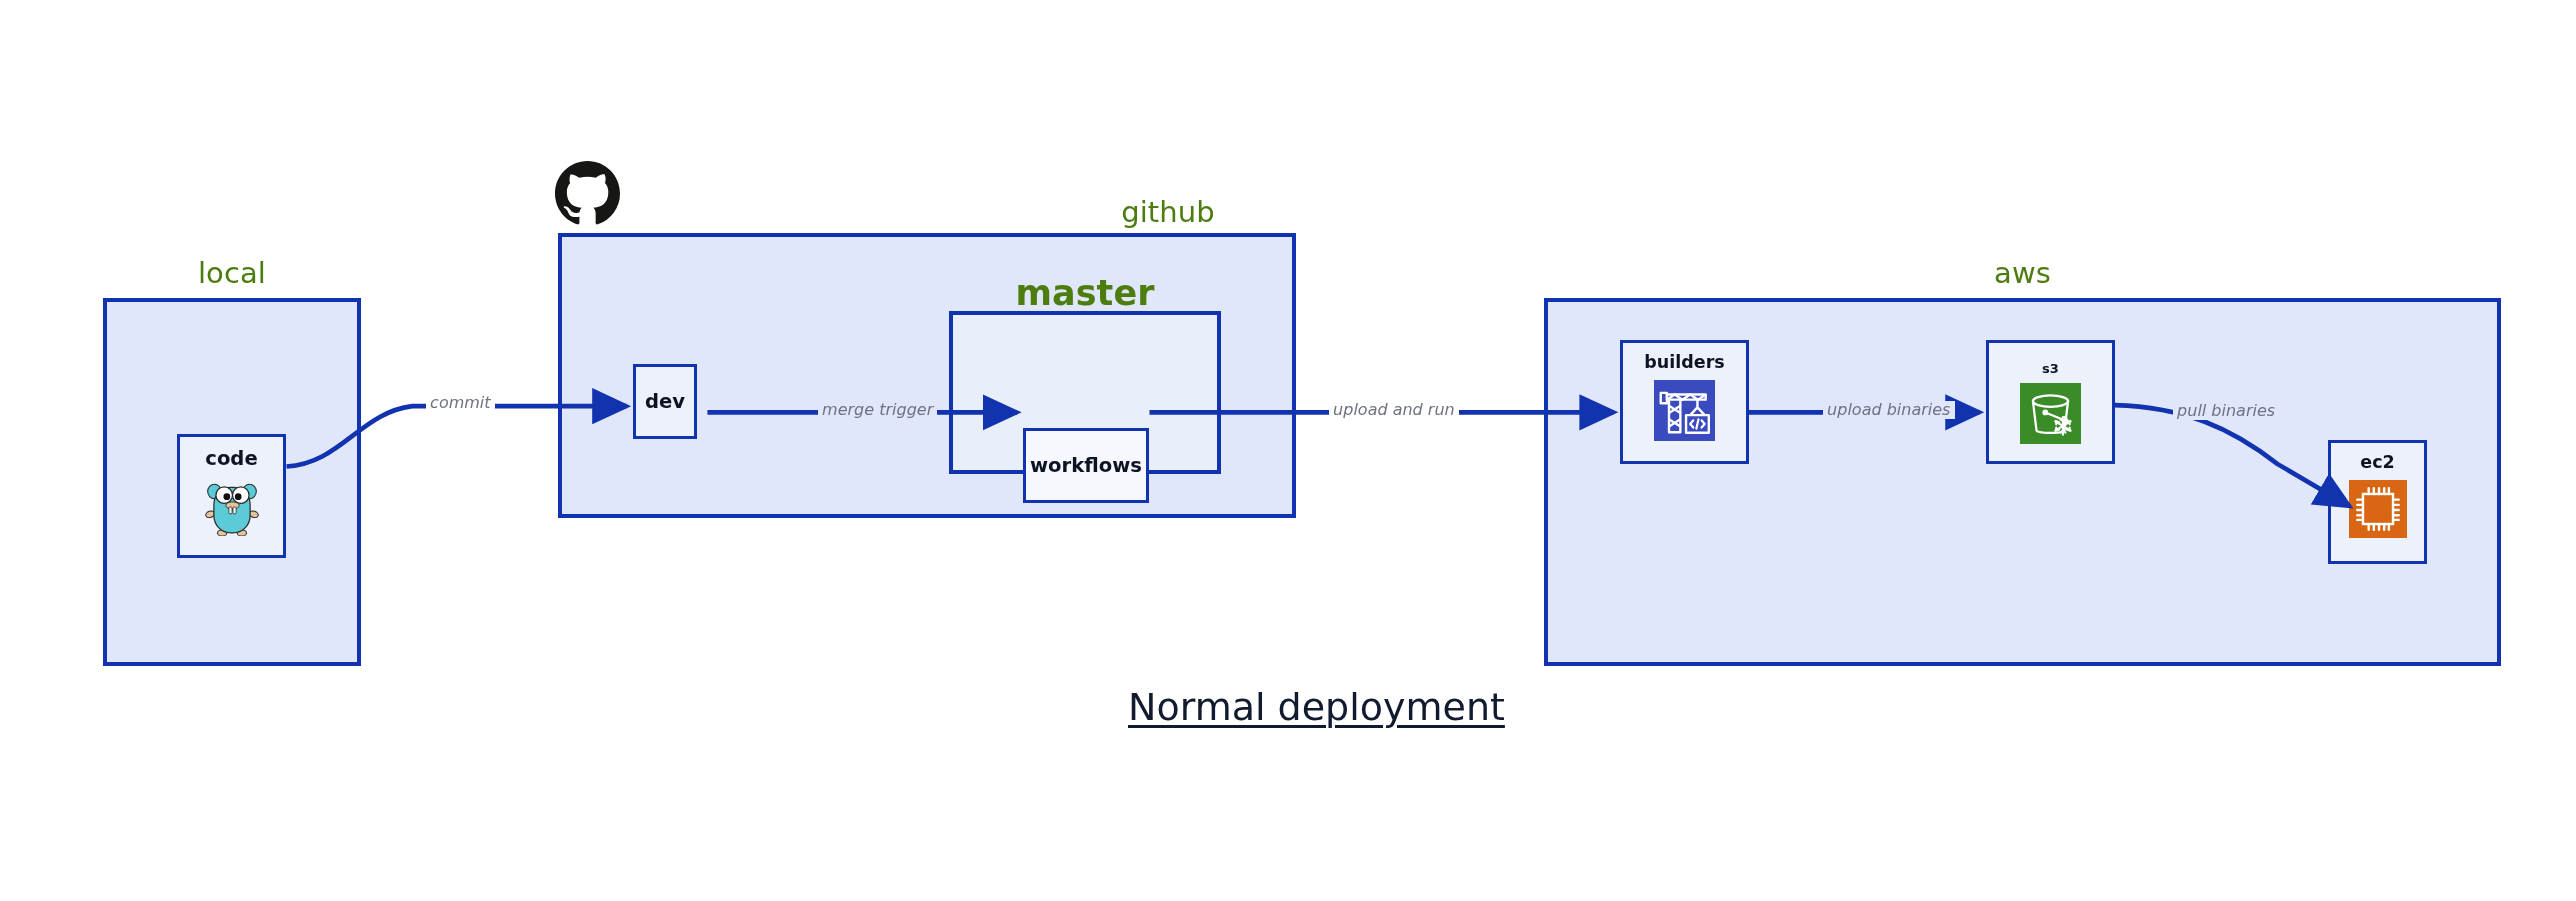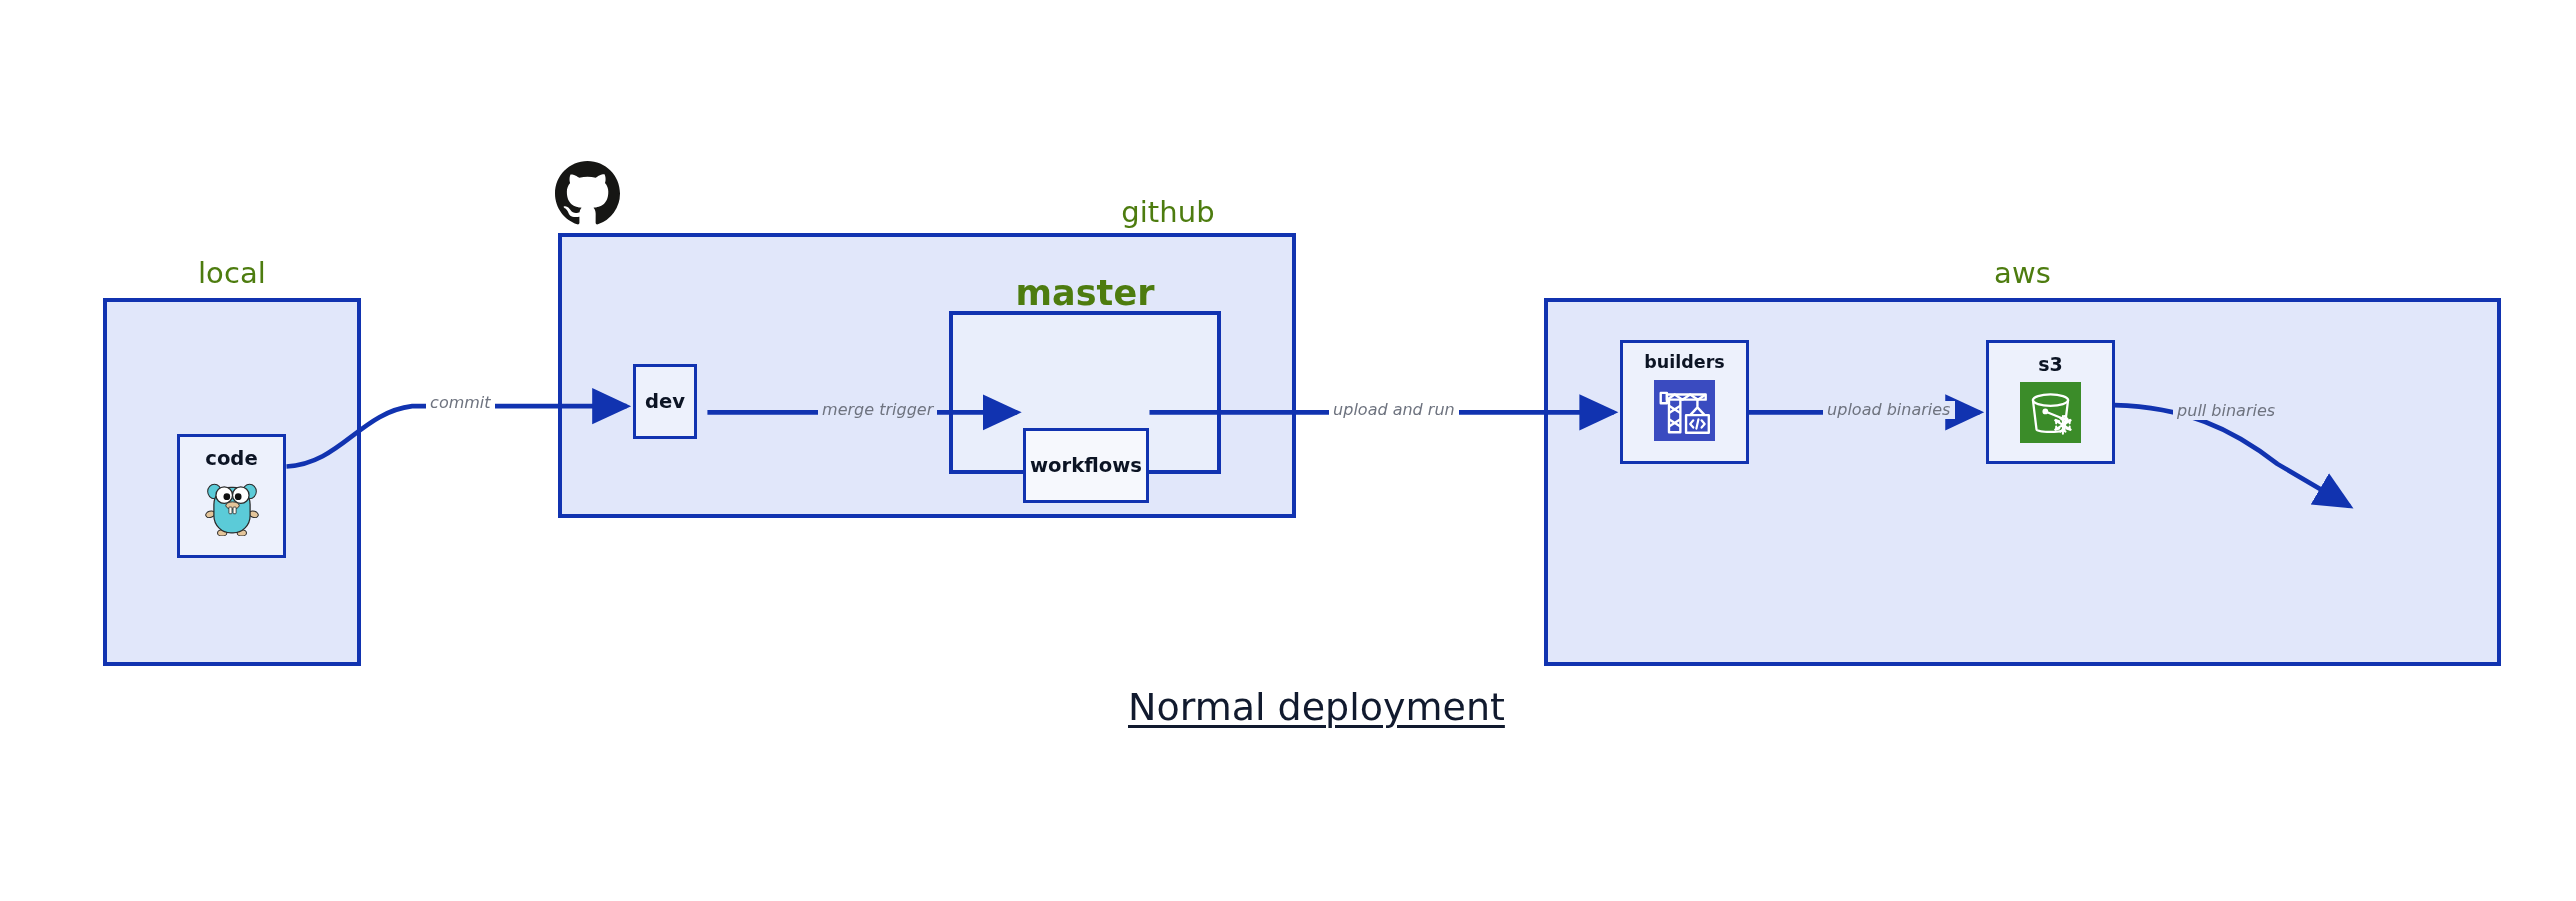--- a/index.html
+++ b/index.html
@@ -165,21 +165,21 @@
         <g fill="none" stroke="#ffffff" stroke-width="4.2" stroke-linecap="round" stroke-linejoin="round">
           <path d="M76 78 L70 85 L76 92"></path>
           <path d="M92 78 L98 85 L92 92"></path>
           <path d="M86 76 L82 94"></path>
         </g>
       </svg>
     </span>
   </div>
 
   <div class="node plain" style="left:1986px;top:340px;width:129px;height:124px;">
-    <div class="node-label" style="font-size:19px;margin-top:12px;">s3</div>
+    <div class="node-label" style="font-size:13px;margin-top:19px;">s3</div>
 
     <span class="node-icon" style="margin-top:8.2px;">
       <svg width="61" height="61" viewBox="0 0 118 118">
         <rect x="0" y="0" width="118" height="118" fill="#3B8C29"></rect>
         <g fill="none" stroke="#ffffff" stroke-width="4.4" stroke-linecap="round" stroke-linejoin="round">
 
           <path d="M25 35 L32 92 C32 98 86 98 86 92 L93 35"></path>
 
           <ellipse cx="59" cy="35" rx="34" ry="11"></ellipse>
 
@@ -191,20 +191,40 @@
         <g fill="none" stroke="#ffffff" stroke-width="4" stroke-linecap="round">
           <path d="M83 66 L83 100 M68 74 L98 92 M98 74 L68 92"></path>
           <path d="M78 70 L83 74 L88 70 M78 96 L83 92 L88 96"></path>
           <path d="M70 80 L70 74 L76 76 M96 86 L96 92 L90 90"></path>
           <path d="M70 86 L70 92 L76 90 M96 80 L96 74 L90 76"></path>
         </g>
       </svg>
     </span>
   </div>
 
+  <div class="node plain" style="left:2328px;top:440px;width:99px;height:124px;">
+    <div class="node-label" style="font-size:17.5px;margin-top:11.3px;">ec2</div>
+
+    <span class="node-icon" style="margin-top:8.2px;">
+      <svg width="58" height="58" viewBox="0 0 112 112">
+        <rect x="0" y="0" width="112" height="112" fill="#D86613"></rect>
+        <g fill="none" stroke="#ffffff" stroke-width="4.6" stroke-linecap="round">
+          <rect x="27" y="27" width="58" height="58"></rect>
+
+          <path d="M38 27 L38 16 M48 27 L48 16 M58 27 L58 16 M68 27 L68 16 M77 27 L77 16"></path>
+
+          <path d="M38 85 L38 96 M48 85 L48 96 M58 85 L58 96 M68 85 L68 96 M77 85 L77 96"></path>
+
+          <path d="M27 38 L16 38 M27 48 L16 48 M27 58 L16 58 M27 68 L16 68 M27 77 L16 77"></path>
+
+          <path d="M85 38 L96 38 M85 48 L96 48 M85 58 L96 58 M85 68 L96 68 M85 77 L96 77"></path>
+        </g>
+      </svg>
+    </span>
+  </div>
 
   <svg class="layer" viewBox="0 0 5054 1750">
     <defs>
       <marker id="ah" markerWidth="9" markerHeight="9" refX="7.4" refY="4.5" orient="auto" markerUnits="strokeWidth">
         <path d="M0,0.6 L8.4,4.5 L0,8.4 Z" fill="#1133B0"></path>
       </marker>
     </defs>
     <g stroke="#1133B0" stroke-width="9" fill="none">
 
       <path d="M556 905 C 660 900 700 800 800 788 L1216 788" marker-end="url(#ah)"></path>

